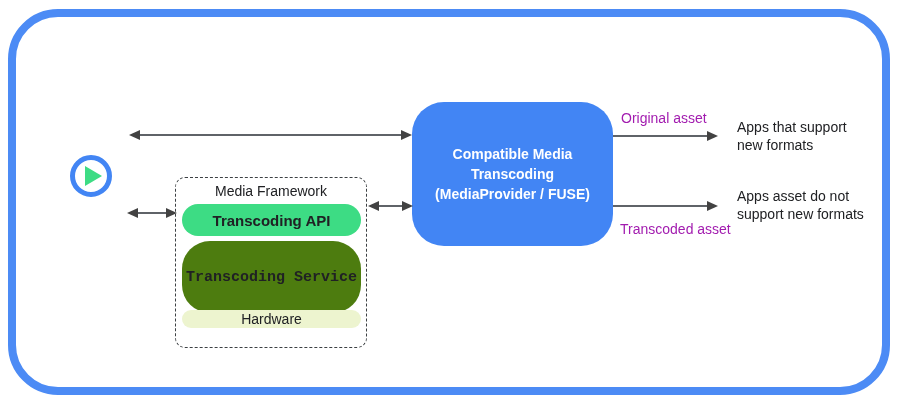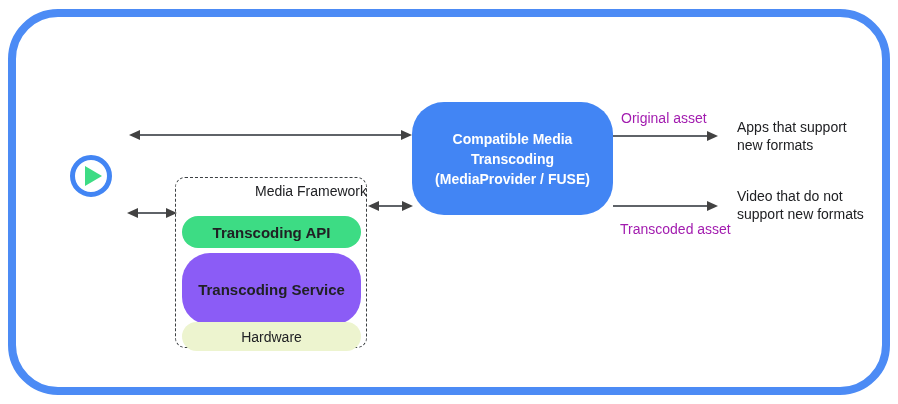--- a/index.html
+++ b/index.html
@@ -18,35 +18,35 @@
              border-left:17px solid #3DDC84;margin-left:5px;}
 
   .pre{white-space:pre-line;}
 
   .src-label{position:absolute;left:44px;top:200px;width:95px;text-align:center;
              font-size:14px;line-height:17px;}
 
   
   .mf-box{position:absolute;left:175px;top:177px;width:192px;height:171px;box-sizing:border-box;
           border:1.5px dashed #3c4043;border-radius:10px;background:#fff;}
-  .mf-title{position:absolute;left:175px;top:183px;width:192px;text-align:right;font-size:14px;}
+  .mf-title{position:absolute;left:175px;top:183px;width:192px;text-align:center;font-size:14px;}
 
   .pill{position:absolute;display:flex;align-items:center;justify-content:center;
-        box-sizing:border-box;text-align:center;margin-top:12px;}
+        box-sizing:border-box;text-align:center;}
   .pill.api{left:182px;top:204px;width:179px;height:32px;background:#3DDC84;border-radius:16px;
             font-size:15px;font-weight:bold;}
-  .pill.service{left:182px;top:241px;width:179px;height:72px;background:#8b5cf6;border-radius:28px;
-            font-size:15px;font-weight:bold;}
+  .pill.service{left:182px;top:241px;width:179px;height:72px;background:#4d7c0f;border-radius:28px;
+            font-size:15px;font-weight:bold;font-family:Liberation Mono, monospace;}
   .oem{position:absolute;right:0;bottom:0;width:89px;height:19px;background:#10303F;border-radius:10px;
        color:#ffffff;font-size:12px;font-weight:bold;display:flex;align-items:center;justify-content:center;}
-  .pill.hw{left:182px;top:310px;width:179px;height:29px;background:#EDF4CF;border-radius:16px;
+  .pill.hw{left:182px;top:310px;width:179px;height:18px;background:#EDF4CF;border-radius:16px;
            font-size:14px;}
 
   
-  .transcoder{position:absolute;left:412px;top:102px;width:201px;height:113px;background:#4285F4;
+  .transcoder{position:absolute;left:412px;top:102px;width:201px;height:144px;background:#4285F4;
               border-radius:32px;display:flex;align-items:center;justify-content:center;
               color:#ffffff;font-weight:bold;font-size:14px;line-height:20px;text-align:center;}
 
   
   .line{position:absolute;height:2px;background:#5F6368;}
   .head{position:absolute;width:0;height:0;border-top:5px solid transparent;border-bottom:5px solid transparent;}
   .head.r{border-left:11px solid #424242;}
   .head.l{border-right:11px solid #424242;}
 
   
@@ -108,16 +108,16 @@
 
   <div>
     <div class="line" style="left:613px;top:205px;width:96px;"></div>
     <div class="head r" style="left:707px;top:201px;"></div>
   </div>
 
   <div class="asset-label orig">Original asset</div>
   <div class="asset-label trans">Transcoded asset</div>
   <div class="apps support pre">Apps that support
 new formats</div>
-  <div class="apps nosupport pre">Video that do not
+  <div class="apps nosupport pre">Apps asset do not
 support new formats</div>
 
 </div>
 
 </body></html>

